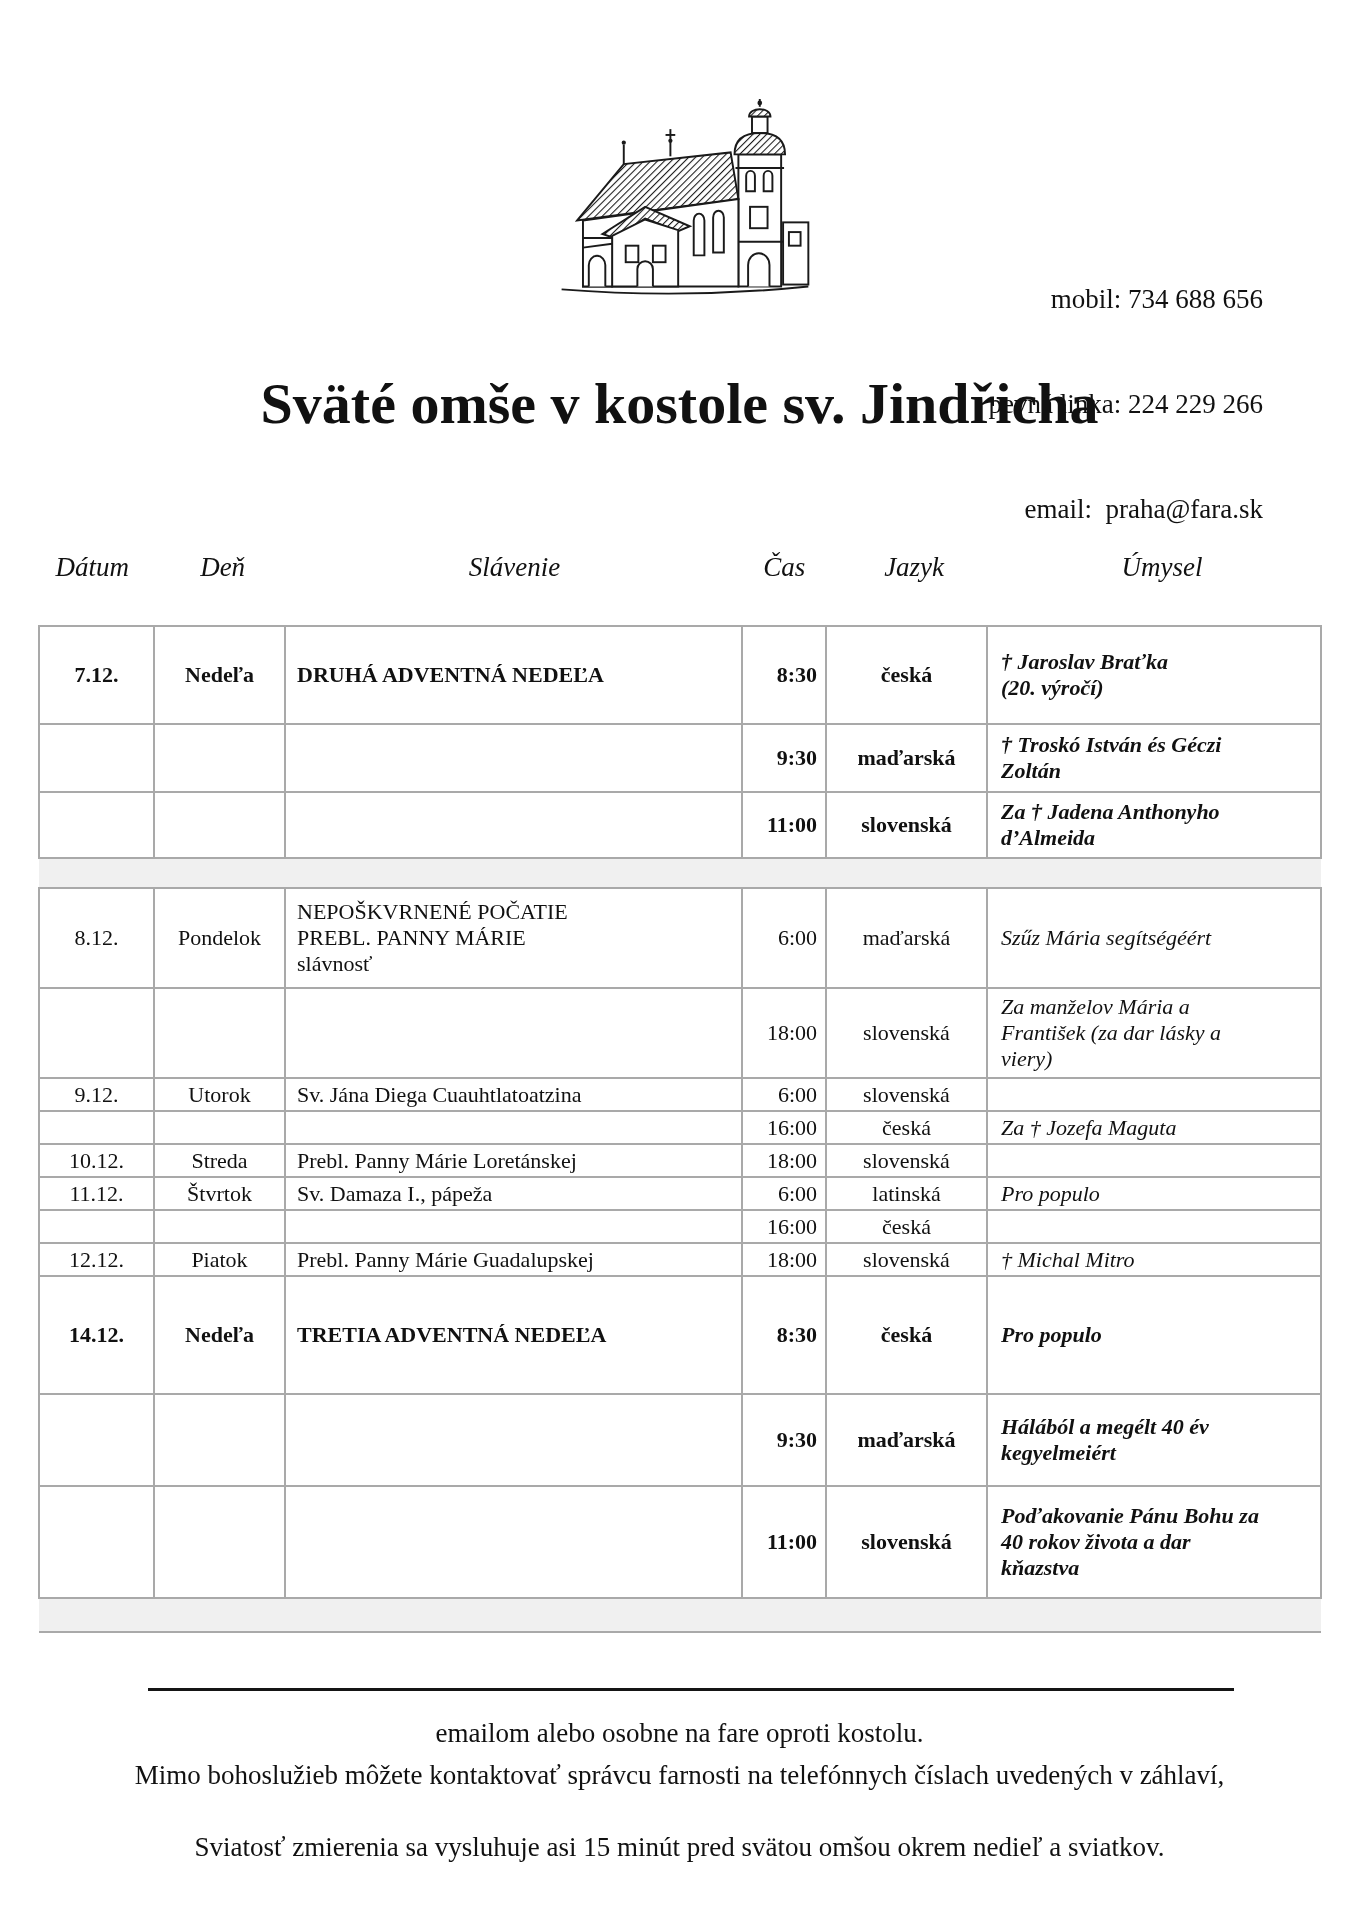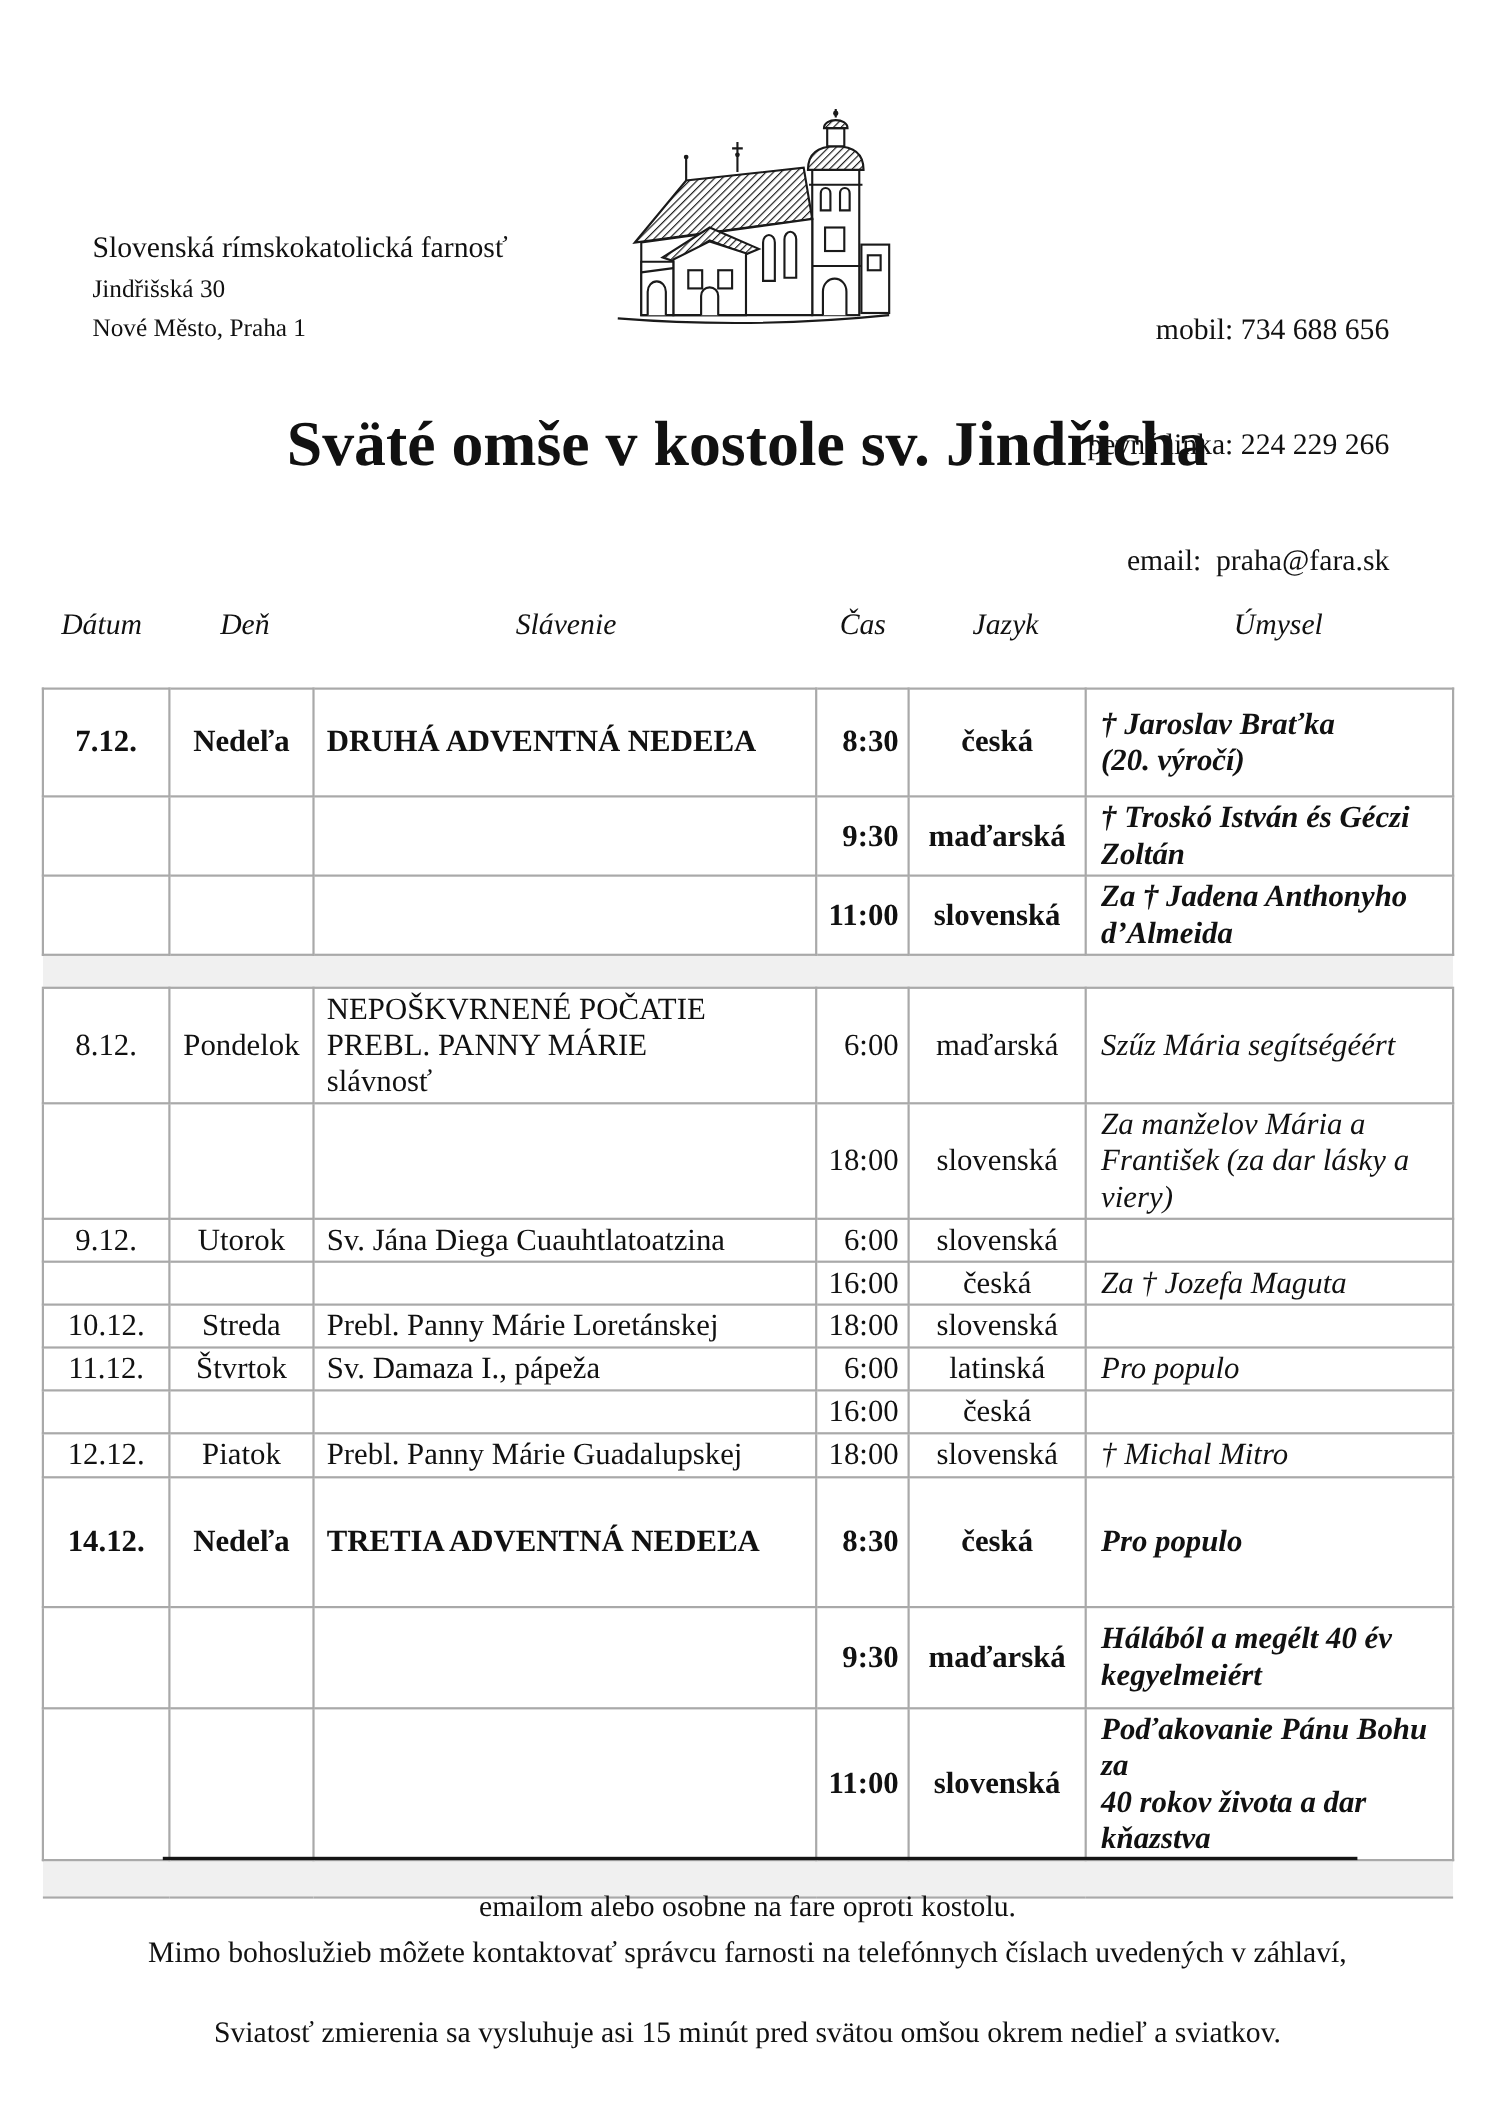--- a/index.html
+++ b/index.html
@@ -24,21 +24,21 @@
 
   
   .col-headers{position:absolute;top:552px;left:38px;width:1282px;display:flex;
     font-style:italic;font-size:27px;gap:14px;}
   .col-headers span{display:block;text-align:center;}
   .ch-date{width:115px;}.ch-day{width:131px;}.ch-cel{width:457px;}
   .ch-time{width:84px;}.ch-lang{width:161px;}.ch-int{width:334px;}
 
   
   .mass-table{position:absolute;top:625px;left:38px;width:1282px;
-    border-collapse:collapse;table-layout:fixed;font-size:28px;}
+    border-collapse:collapse;table-layout:fixed;font-size:22px;}
   .mass-table td{border:2px solid #a9a9a9;vertical-align:middle;
     padding:2px 0;line-height:1.18;background:#fff;overflow:hidden;}
   .mass-table tr.bold td{font-weight:700;}
   td.c-date{text-align:center;}
   td.c-day{text-align:center;}
   td.c-cel{text-align:left;padding-left:11px;padding-right:6px;white-space:pre-line;}
   td.c-time{text-align:right;padding-right:8px;}
   td.c-lang{text-align:center;}
   td.c-int{text-align:left;padding-left:13px;padding-right:6px;
     font-style:italic;white-space:pre-line;}
@@ -50,25 +50,20 @@
   .footer-note1{position:absolute;top:1712px;left:0;width:100%;text-align:center;
     font-size:27px;line-height:42px;}
   .footer-note2{position:absolute;top:1832px;left:0;width:100%;text-align:center;
     font-size:27px;}
 </style>
 </head>
 <body>
 
 <div class="page">
 
-  <div class="hdr-left">
-    <div class="org">Slovenská rímskokatolická farnosť</div>
-    <div class="addr">Jindřišská 30</div>
-    <div class="addr">Nové Město, Praha 1</div>
-  </div>
 
   <div class="church">
     <svg viewBox="0 0 280 212" width="272" height="210" xmlns="http://www.w3.org/2000/svg">
       <defs>
         <pattern id="hatch" width="5" height="5" patternUnits="userSpaceOnUse" patternTransform="rotate(45)">
           <rect width="5" height="5" fill="#fff"></rect>
           <line x1="0" y1="0" x2="0" y2="5" stroke="#1a1a1a" stroke-width="2.2"></line>
         </pattern>
       </defs>
       <g stroke="#1a1a1a" stroke-width="2" fill="none">

